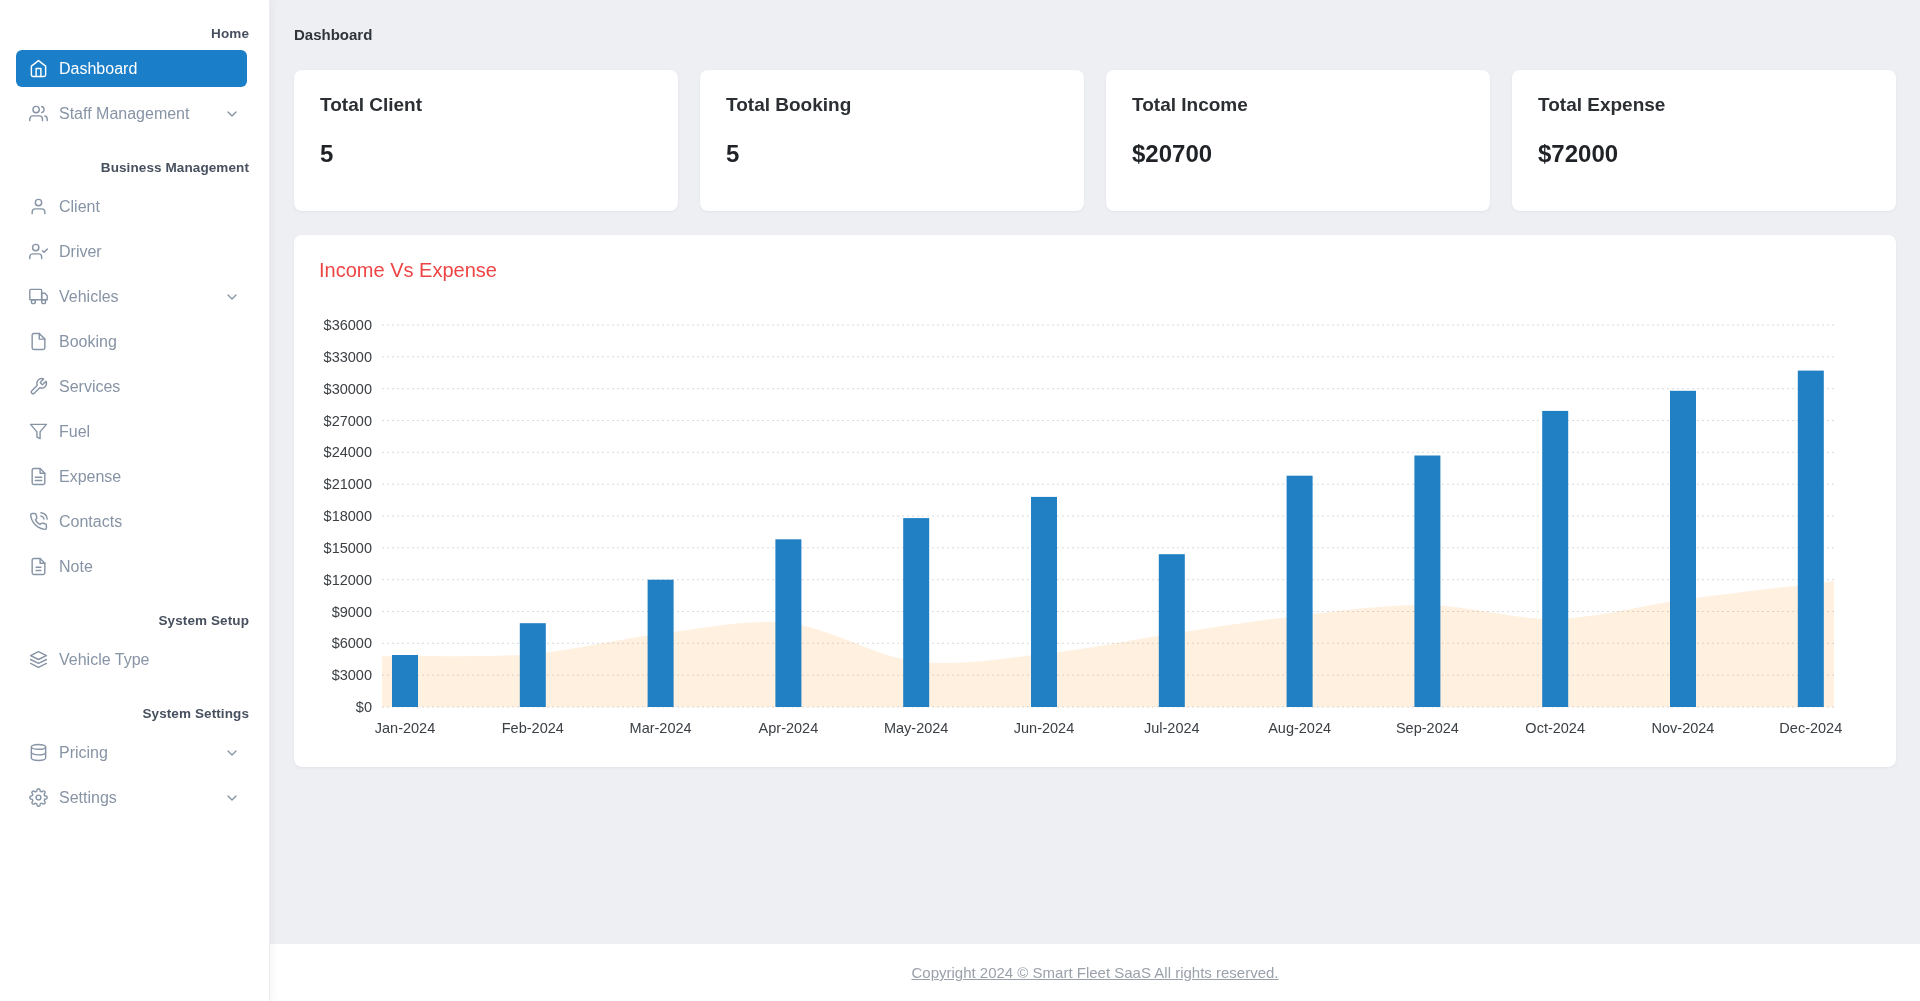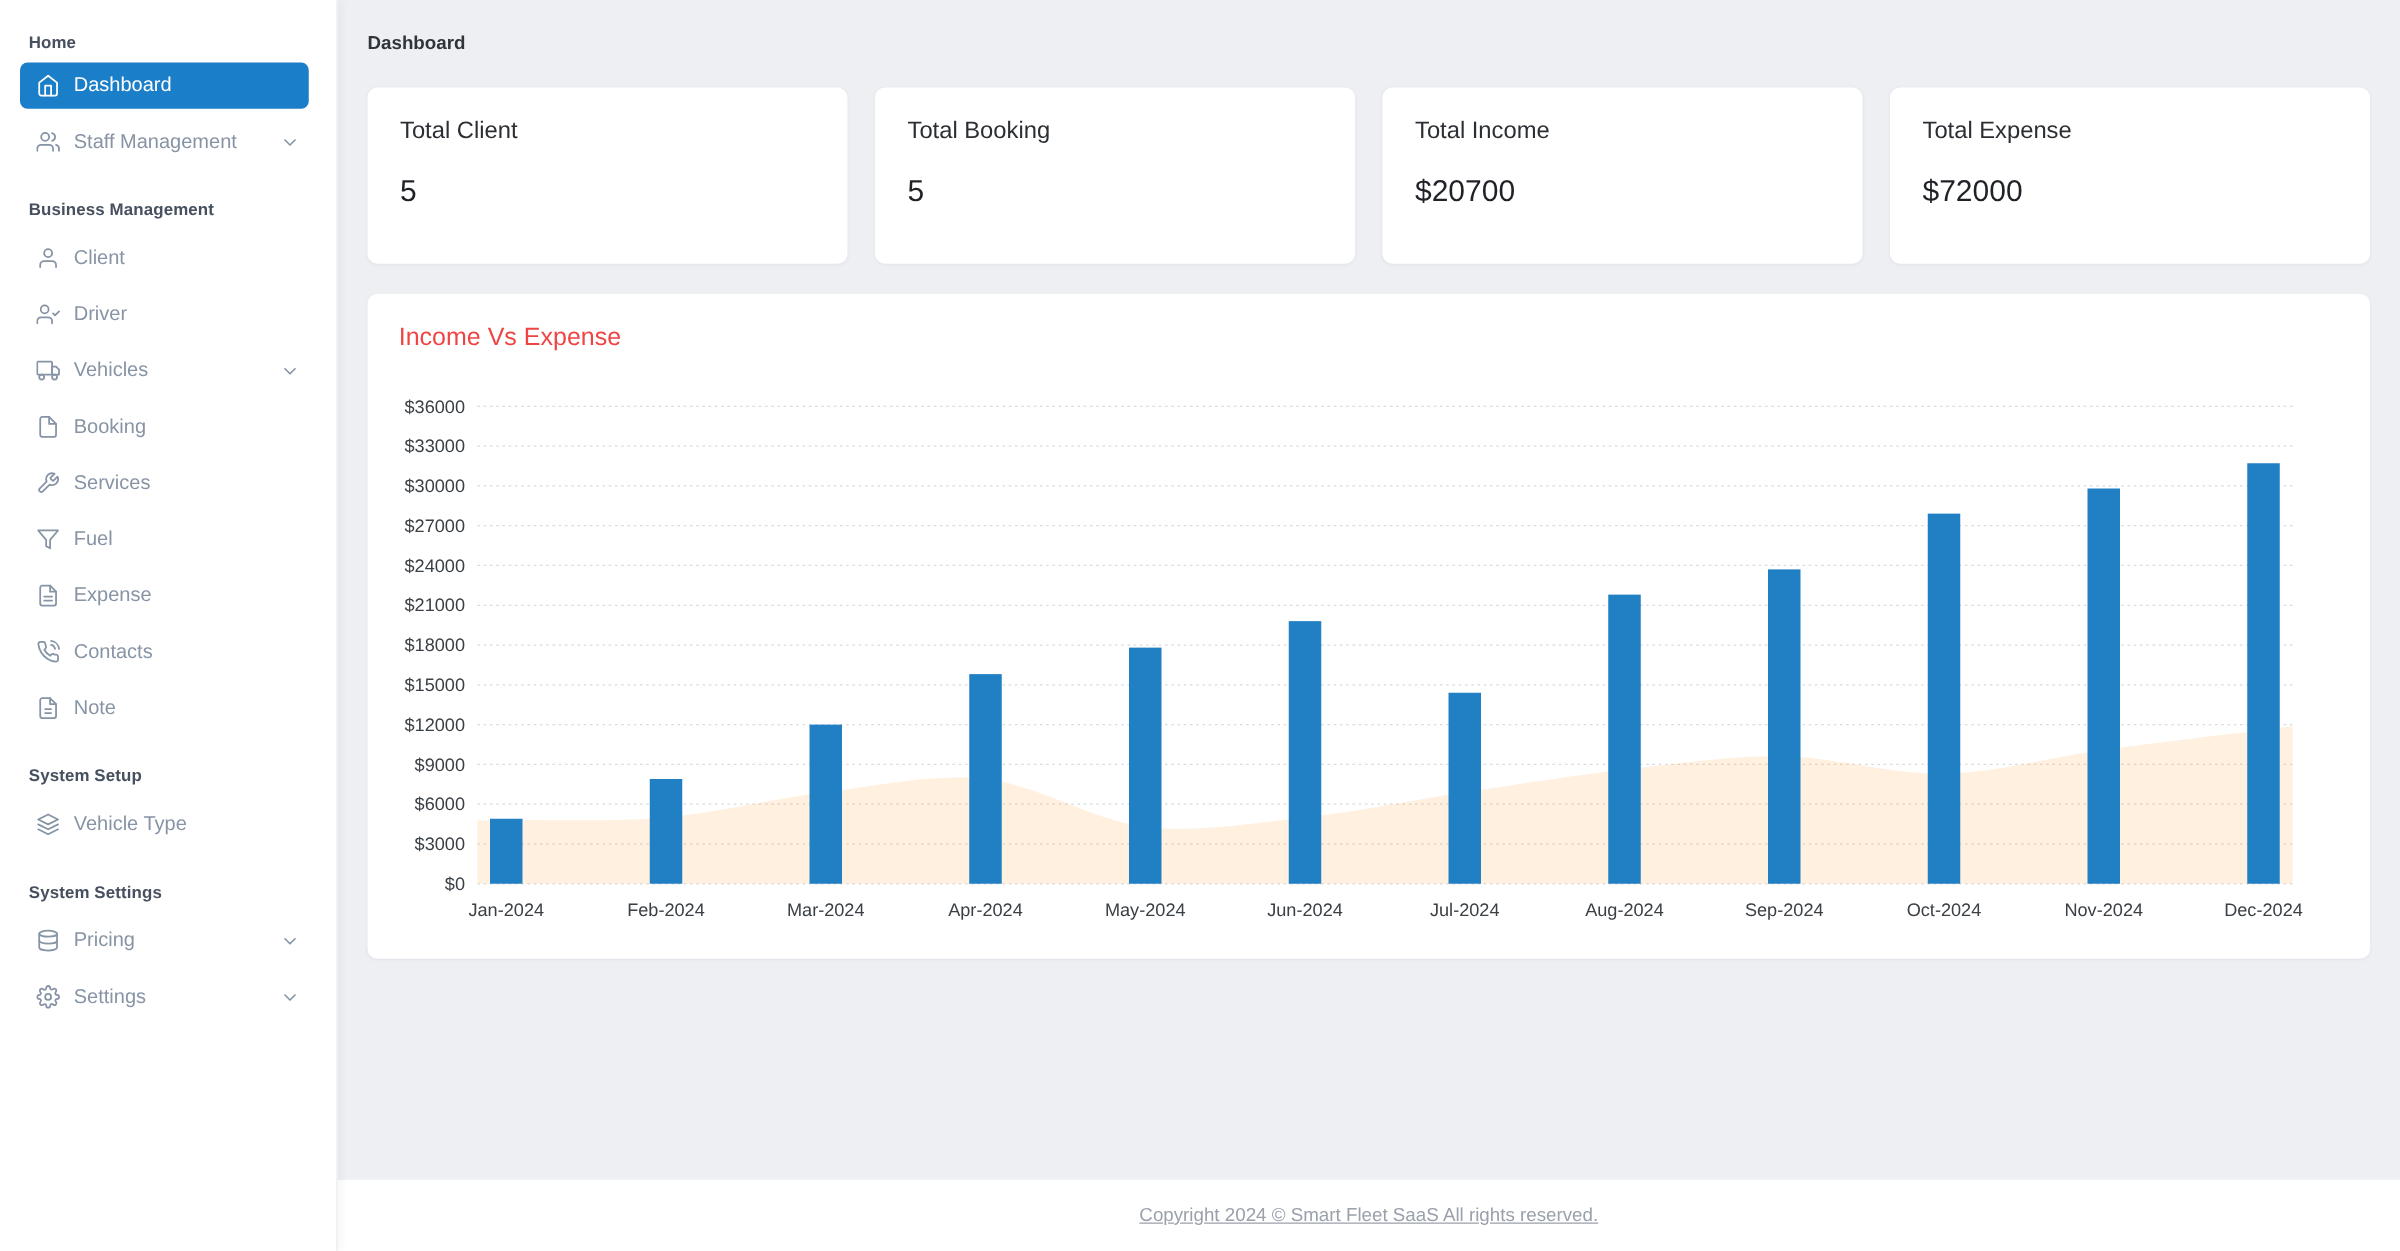--- a/index.html
+++ b/index.html
@@ -5,21 +5,21 @@
   html,body{margin:0;padding:0;}
   body{
     width:1920px;height:1001px;overflow:hidden;
     font-family:"Liberation Sans",sans-serif;
     background:#ffffff;display:flex;
   }
   
   .sidebar{
     width:270px;min-width:270px;height:100%;background:#ffffff;
     border-right:1px solid #ececf1;box-shadow:2px 0 8px rgba(30,40,60,.05);
-    box-sizing:border-box;padding-top:26px;position:relative;z-index:2;
+    box-sizing:border-box;padding-top:26px;position:relative;z-index:2;text-align:right;
   }
   .nav-section{
     font-size:13.5px;font-weight:700;color:#47505f;
     padding:0 20px 0 23px;margin:24px 0 9px 0;letter-spacing:.1px;
   }
   .nav-section:first-child{margin-top:0;}
   .nav-item{
     display:flex;align-items:center;height:45px;
     padding:0 29px 0 28px;color:#8794a5;font-size:16px;cursor:pointer;
   }
@@ -29,21 +29,21 @@
   .nav-chevron{margin-left:auto;display:flex;}
   .nav-chevron svg{width:16px;height:16px;fill:none;stroke:currentColor;stroke-width:2;stroke-linecap:round;stroke-linejoin:round;}
   .nav-item.active{
     background:#1b7ec9;color:#ffffff;border-radius:6px;
     margin:4px 22px 4px 16px;height:37px;padding:0 14px 0 12px;
   }
   
   .main{flex:1;display:flex;flex-direction:column;background:#edeff3;height:100%;min-width:0;}
   .content{flex:1;padding:0 24px;box-sizing:border-box;}
   .page-title{font-size:15px;font-weight:700;color:#30353b;margin-top:26px;}
-  .cards{display:flex;gap:22px;margin-top:27px;}
+  .cards{display:flex;gap:22px;margin-top:27px;font-weight:bold;}
   .card{background:#ffffff;border-radius:8px;box-shadow:0 1px 3px rgba(40,50,70,.06);}
   .stat-card{flex:1;height:141px;box-sizing:border-box;padding:24px 26px;}
   .stat-label{font-size:19px;color:#2b2f33;}
   .stat-value{font-size:24px;color:#1f2327;margin-top:24px;}
   .chart-card{position:relative;height:532px;margin-top:24px;}
   .chart-title{position:absolute;left:25px;top:24px;font-size:20px;color:#ef4444;}
   #chart-svg{position:absolute;left:0;top:0;width:100%;height:100%;display:block;}
   .grid{stroke:#d8dade;stroke-width:1;stroke-dasharray:2 3;}
   .ytick,.xtick{font-size:14.5px;fill:#3b4045;}
   

